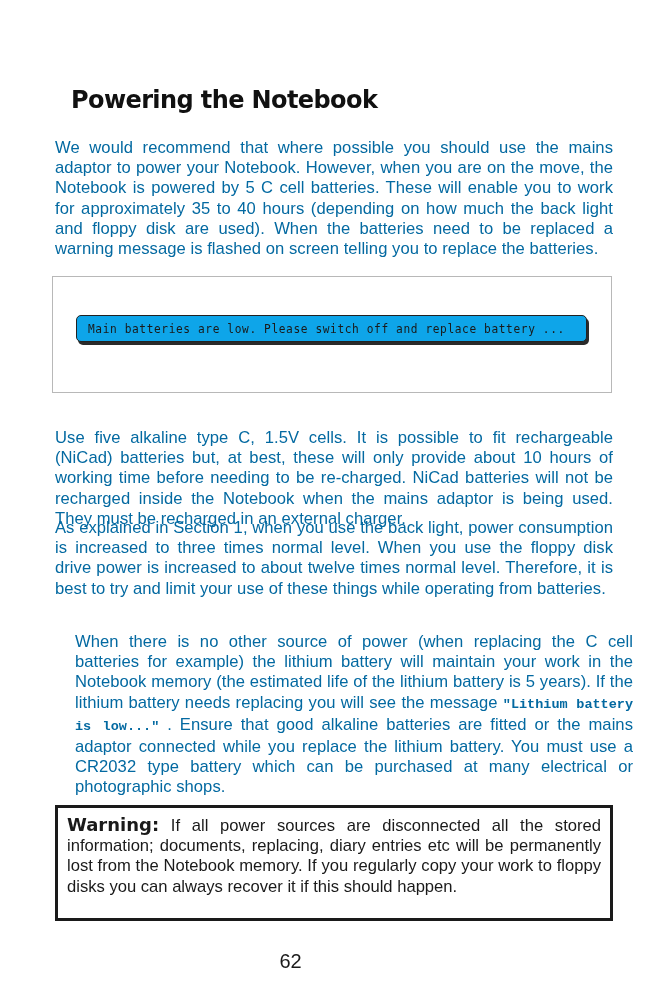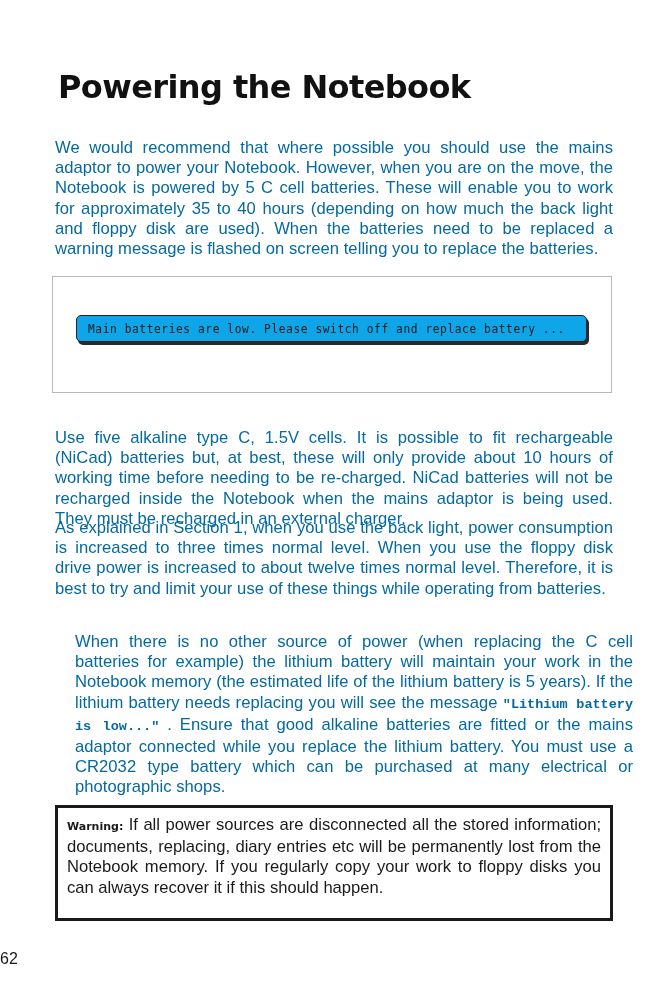--- a/index.html
+++ b/index.html
@@ -18,24 +18,24 @@
   .page {
     position: absolute;
     left: 0; top: 0;
     width: 650px;
     height: 992px;
   }
   .title {
     position: absolute;
     left: 55px;
     top: 64px;
-    margin: 3px;
+    margin: 16px;
     font-family: "DejaVu Sans", sans-serif;
     font-weight: bold;
-    font-size: 32px;
+    font-size: 24px;
     letter-spacing: -0.6px;
     color: #111;
     line-height: 40px;
     white-space: nowrap;
   }
   .para {
     position: absolute;
     left: 55px;
     width: 558px;
     margin: 0;
@@ -109,31 +109,31 @@
     font-family: "Liberation Sans", sans-serif;
     font-size: 16.6px;
     line-height: 20.2px;
     text-align: justify;
     text-align-last: left;
     color: #1a1a1a;
   }
   .warning-label {
     font-family: "DejaVu Sans", sans-serif;
     font-weight: bold;
-    font-size: 11px;
+    font-size: 18px;
   }
 
   .page-number {
     position: absolute;
     left: 0;
     width: 581px;
     top: 950px;
-    text-align: left;
+    text-align: center;
     font-family: "Liberation Sans", sans-serif;
-    font-size: 16px;
+    font-size: 20px;
     color: #1a1a1a;
   }
 </style>
 </head>
 <body>
 
 <div class="page">
 
   <h1 class="title">Powering the Notebook</h1>
 

